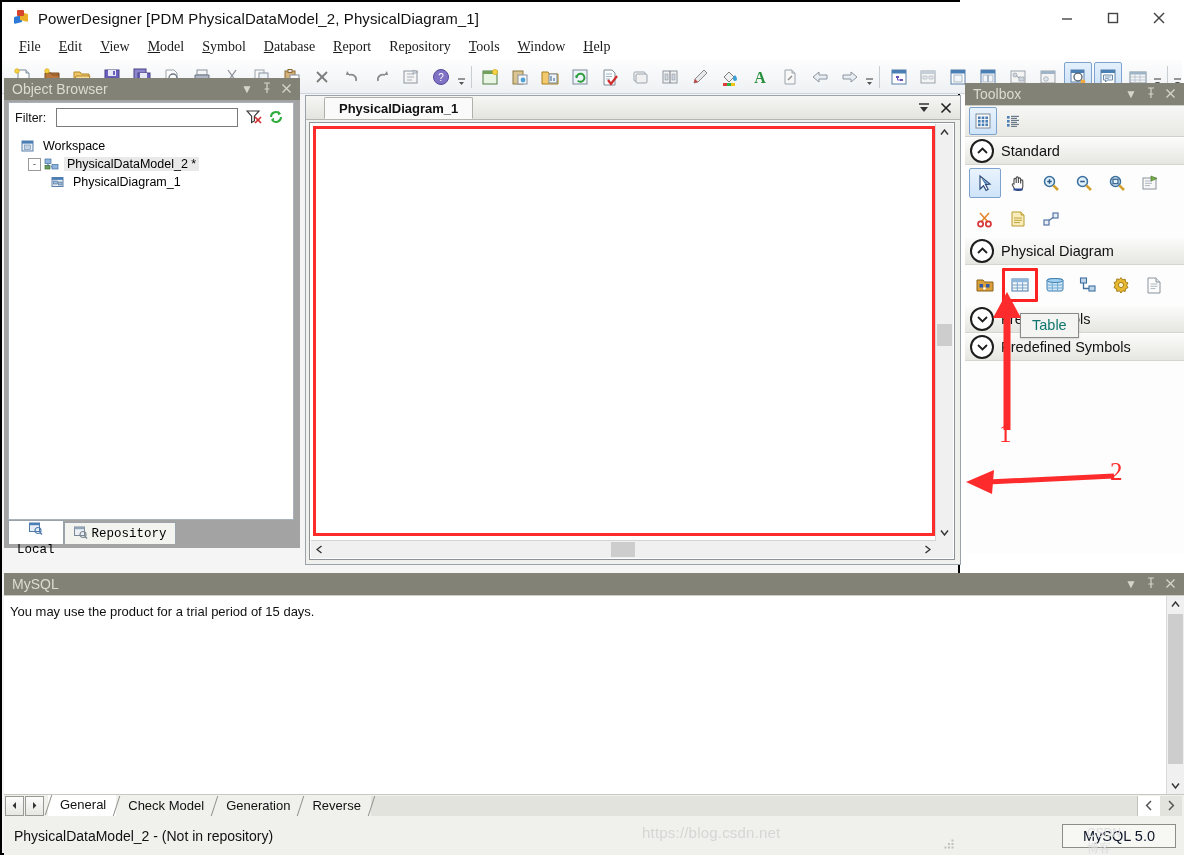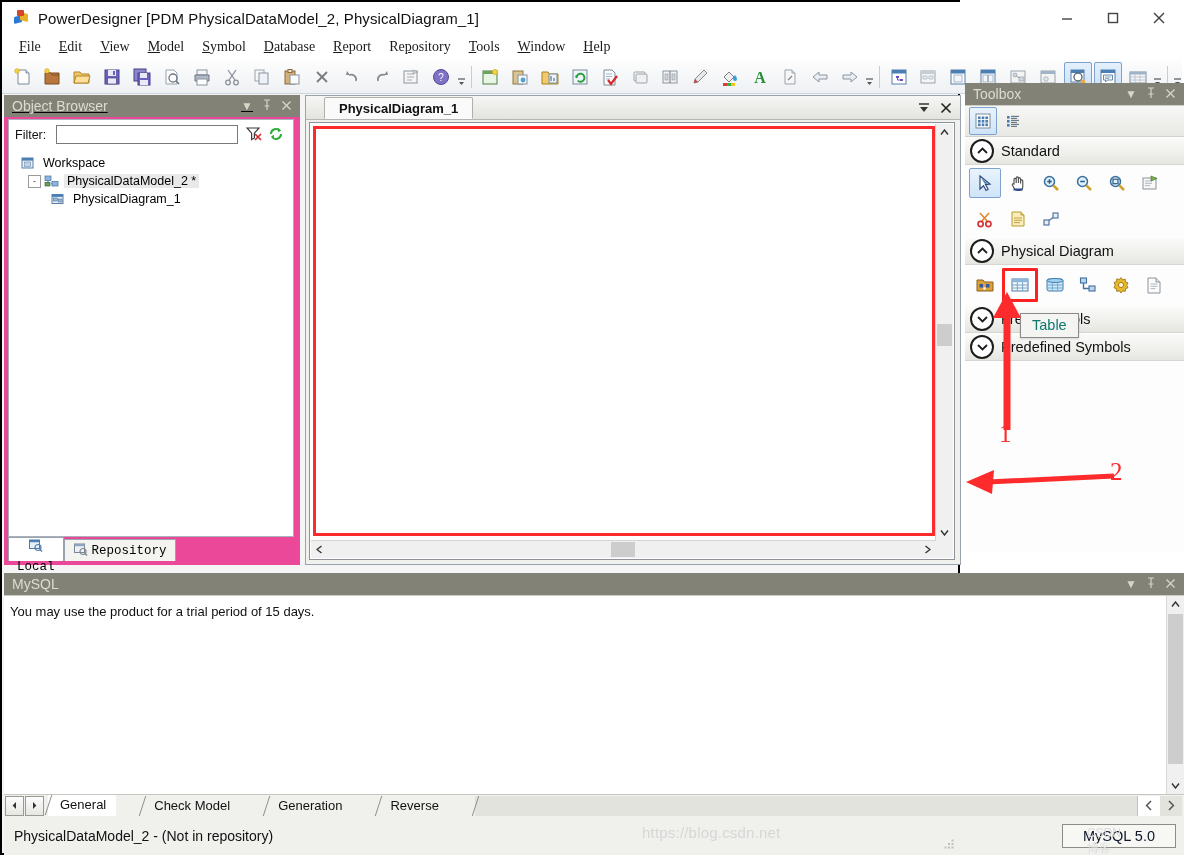--- a/index.html
+++ b/index.html
@@ -68,24 +68,23 @@
   }
   .tbtn.sel{border:1px solid #7da2ce;background:linear-gradient(#e4f0fc,#c8e0f8);}
   .tsep{width:1px;height:22px;background:#c8cdd2;margin:0 4px;}
   .tchev{
     width:11px;height:26px;display:flex;align-items:flex-end;justify-content:center;
     color:#555;font-size:9px;padding-bottom:3px;
   }
 
   
   .ob-panel{
-    position:absolute;left:2px;top:93px;width:296px;height:470px;
-    background:#ec4899;
+    position:absolute;left:2px;top:76px;width:296px;height:470px;
+    background:#a3a3a3;
     box-sizing:border-box;
-    text-decoration:underline;
   }
   .panel-title{
     height:22px;background:#828277;color:#dcdccf;
     display:flex;align-items:center;padding-left:8px;
     font-size:14px;box-sizing:border-box;
   }
   .panel-title .ptitle{flex:1;}
   .pt-btns{display:flex;align-items:center;gap:9px;padding-right:8px;color:#d6d6c9;}
   .ptb{font-size:12px;line-height:1;}
   .ob-body{
@@ -238,21 +237,20 @@
     background:#f0f0ed;display:flex;align-items:center;
     border-top:1px solid #c8c8c2;box-sizing:border-box;
   }
   .navbtn{
     width:17px;height:18px;border:1px solid #9a9a94;background:linear-gradient(#fcfcfc,#e6e6e2);
     display:flex;align-items:center;justify-content:center;font-size:8px;color:#333;margin-left:1px;
   }
   .tabstrip{
     margin-left:4px;display:flex;align-items:flex-end;height:21px;flex:1;
     border-bottom:1px solid #b5b5af;
-    gap:26px;
   }
   .btab{
     position:relative;height:20px;display:flex;align-items:center;
     padding:0 10px 0 12px;font-size:13px;color:#111;white-space:nowrap;
   }
   .btab::before{
     content:"";position:absolute;left:0;top:0;bottom:0;width:10px;
     border-left:1px solid #8f8f89;transform:skewX(-18deg);
   }
   .bt-right-arrows{

